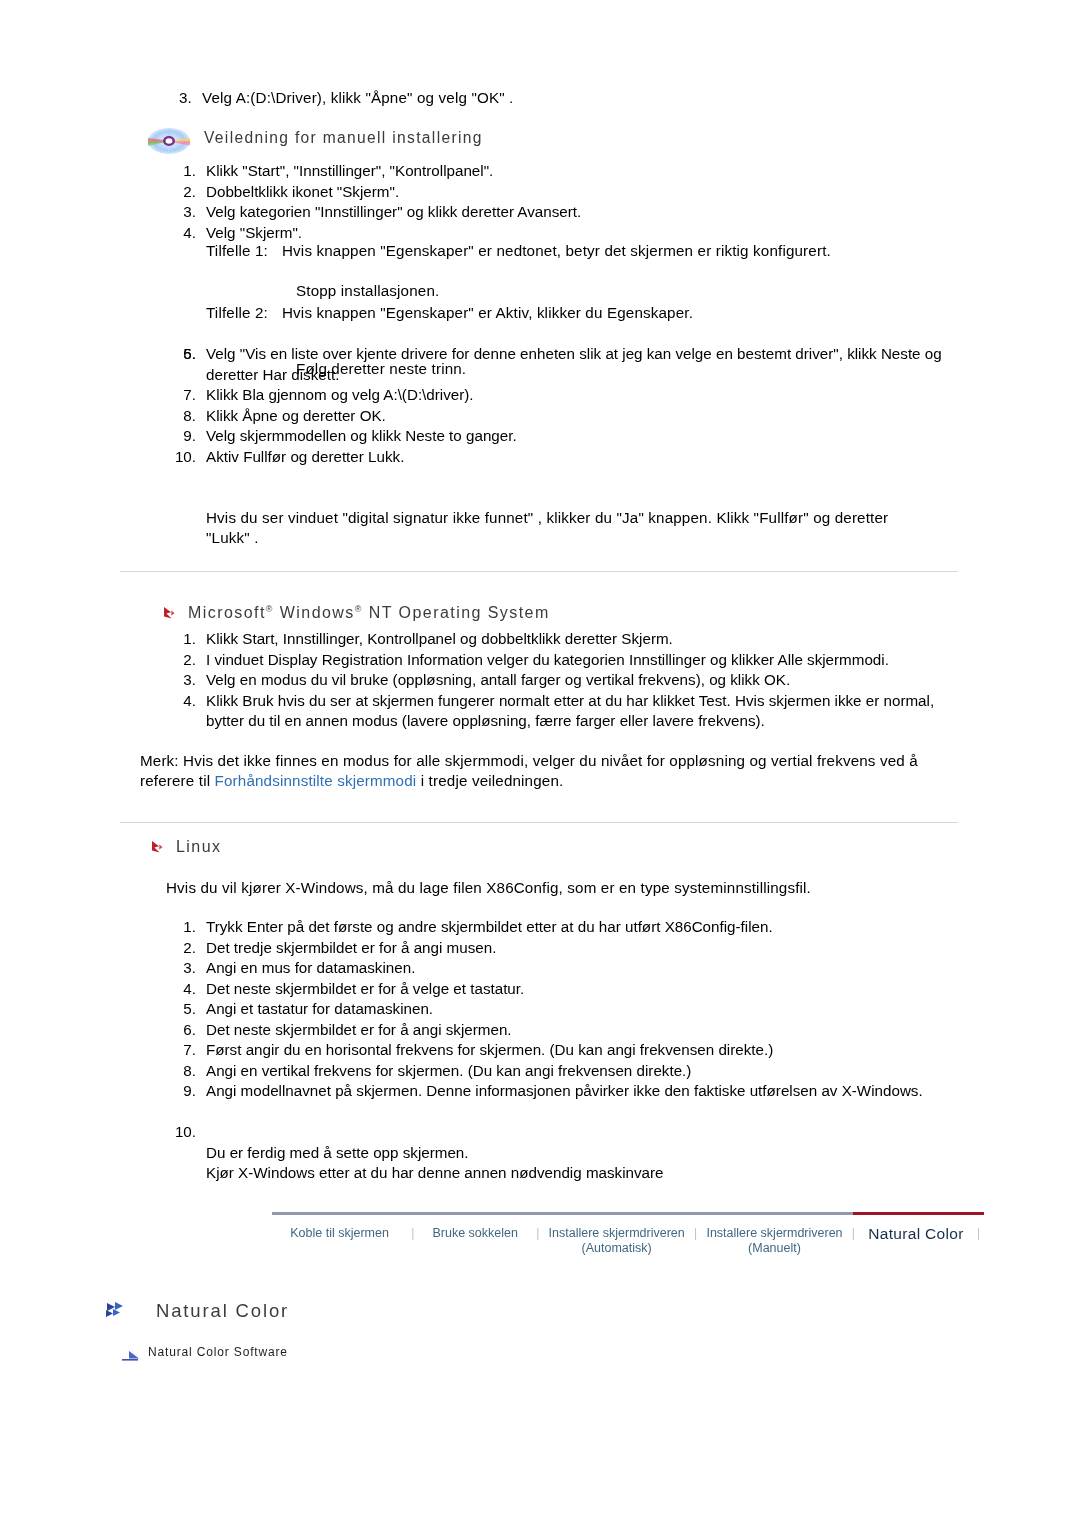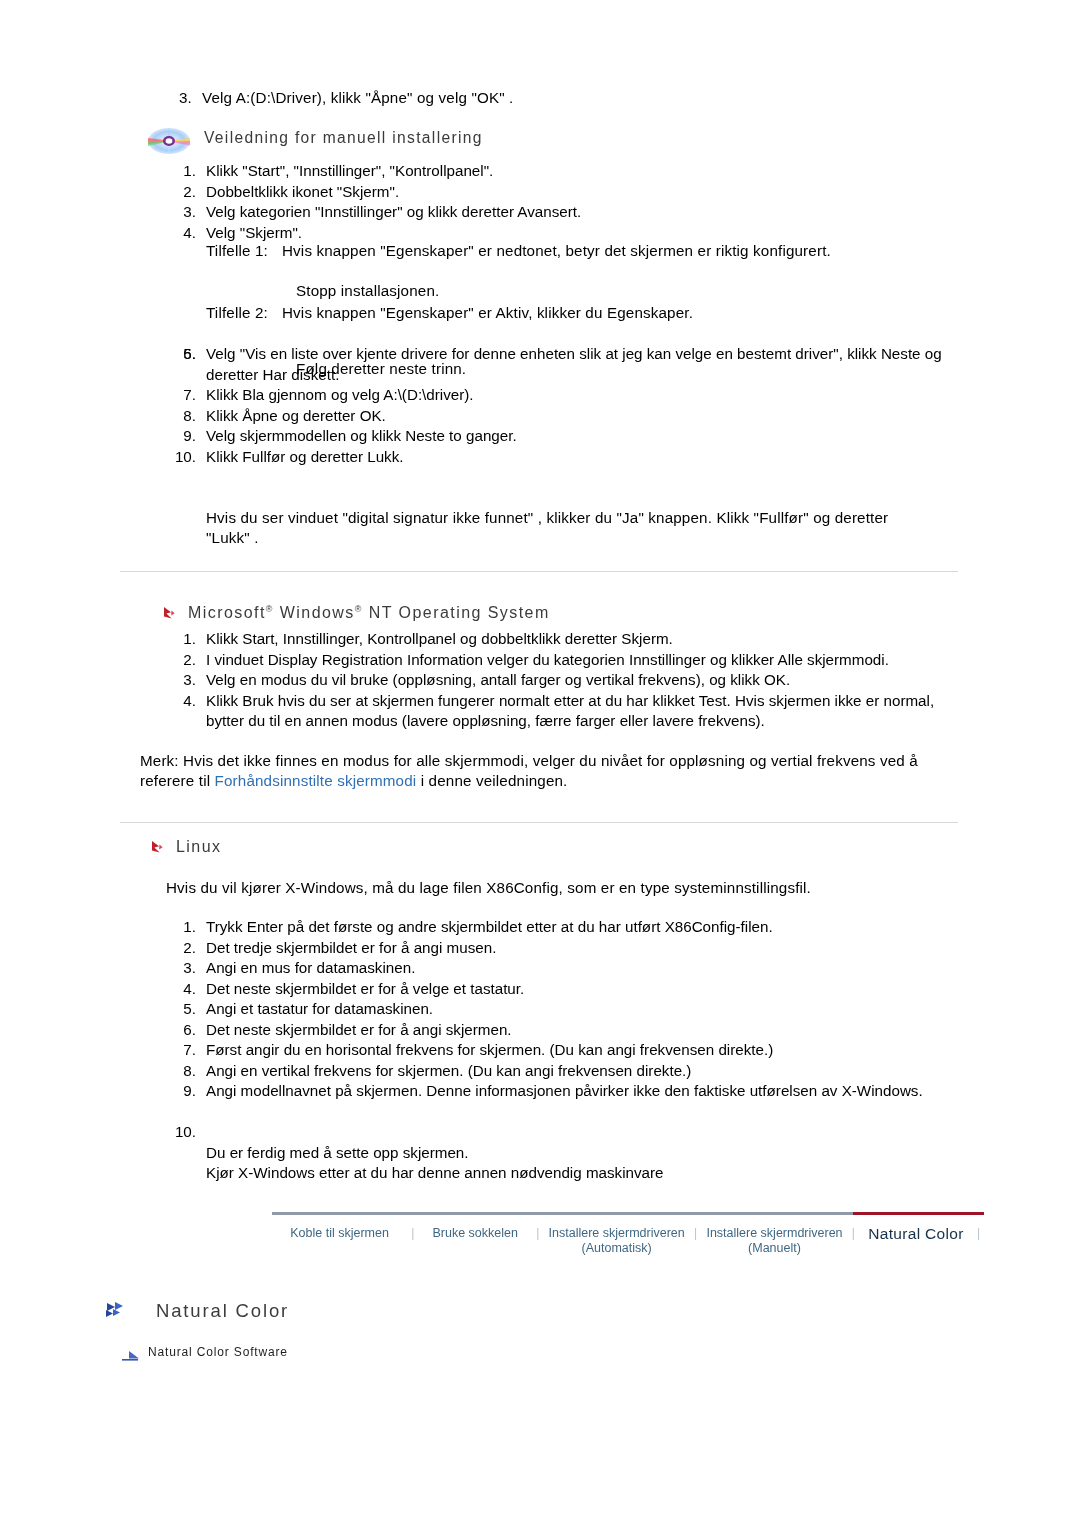--- a/index.html
+++ b/index.html
@@ -239,21 +239,21 @@
     <li>
       <span class="num">8.</span>
       <span>Klikk Åpne og deretter OK.</span>
     </li>
     <li>
       <span class="num">9.</span>
       <span>Velg skjermmodellen og klikk Neste to ganger.</span>
     </li>
     <li>
       <span class="num">10.</span>
-      <span>Klikk Fullfør og deretter Lukk.</span>
+      <span>Aktiv Fullfør og deretter Lukk.</span>
     </li>
   </ol>
 
   <div class="txt" style="position:absolute; left:206px; top:508px; width:730px;">Hvis du ser vinduet "digital signatur ikke funnet" , klikker du "Ja" knappen. Klikk "Fullfør" og deretter "Lukk" .</div>
 
   <hr class="hr" style="position:absolute; left:120px; top:563px; width:838px;">
 
   <div class="sec-title" style="position:absolute; left:160px; top:590px;margin-top:14px;">
     <span class="arrow-bullet">
       <svg viewBox="0 0 16 16" width="16" height="16" xmlns="http://www.w3.org/2000/svg">
@@ -277,21 +277,21 @@
       <span class="num">3.</span>
       <span>Velg en modus du vil bruke (oppløsning, antall farger og vertikal frekvens), og klikk OK.</span>
     </li>
     <li>
       <span class="num">4.</span>
       <span>Klikk Bruk hvis du ser at skjermen fungerer normalt etter at du har klikket Test. Hvis skjermen ikke er normal, bytter du til en annen modus (lavere oppløsning, færre farger eller lavere frekvens).</span>
     </li>
   </ol>
 
   <div class="txt" style="position:absolute; left:140px; top:751px; width:820px;">
-    <span>Merk:</span><span> Hvis det ikke finnes en modus for alle skjermmodi, velger du nivået for oppløsning og vertial frekvens ved å referere til </span><span class="link">Forhåndsinnstilte skjermmodi</span><span> i denne veiledningen.</span>
+    <span>Merk:</span><span> Hvis det ikke finnes en modus for alle skjermmodi, velger du nivået for oppløsning og vertial frekvens ved å referere til </span><span class="link">Forhåndsinnstilte skjermmodi</span><span> i tredje veiledningen.</span>
   </div>
 
   <hr class="hr" style="position:absolute; left:120px; top:814px; width:838px;">
 
   <div class="sec-title" style="position:absolute; left:148px; top:838px;">
     <span class="arrow-bullet">
       <svg viewBox="0 0 16 16" width="16" height="16" xmlns="http://www.w3.org/2000/svg">
         <path d="M2 1 L9 6.2 L4.4 7.6 L9.6 12.5 L2 10.5 Z" fill="#c0202c"></path>
         <path d="M9.4 4.6 L12.6 7.2 L9.2 9.6 Z" fill="#d94552"></path>
       </svg>

